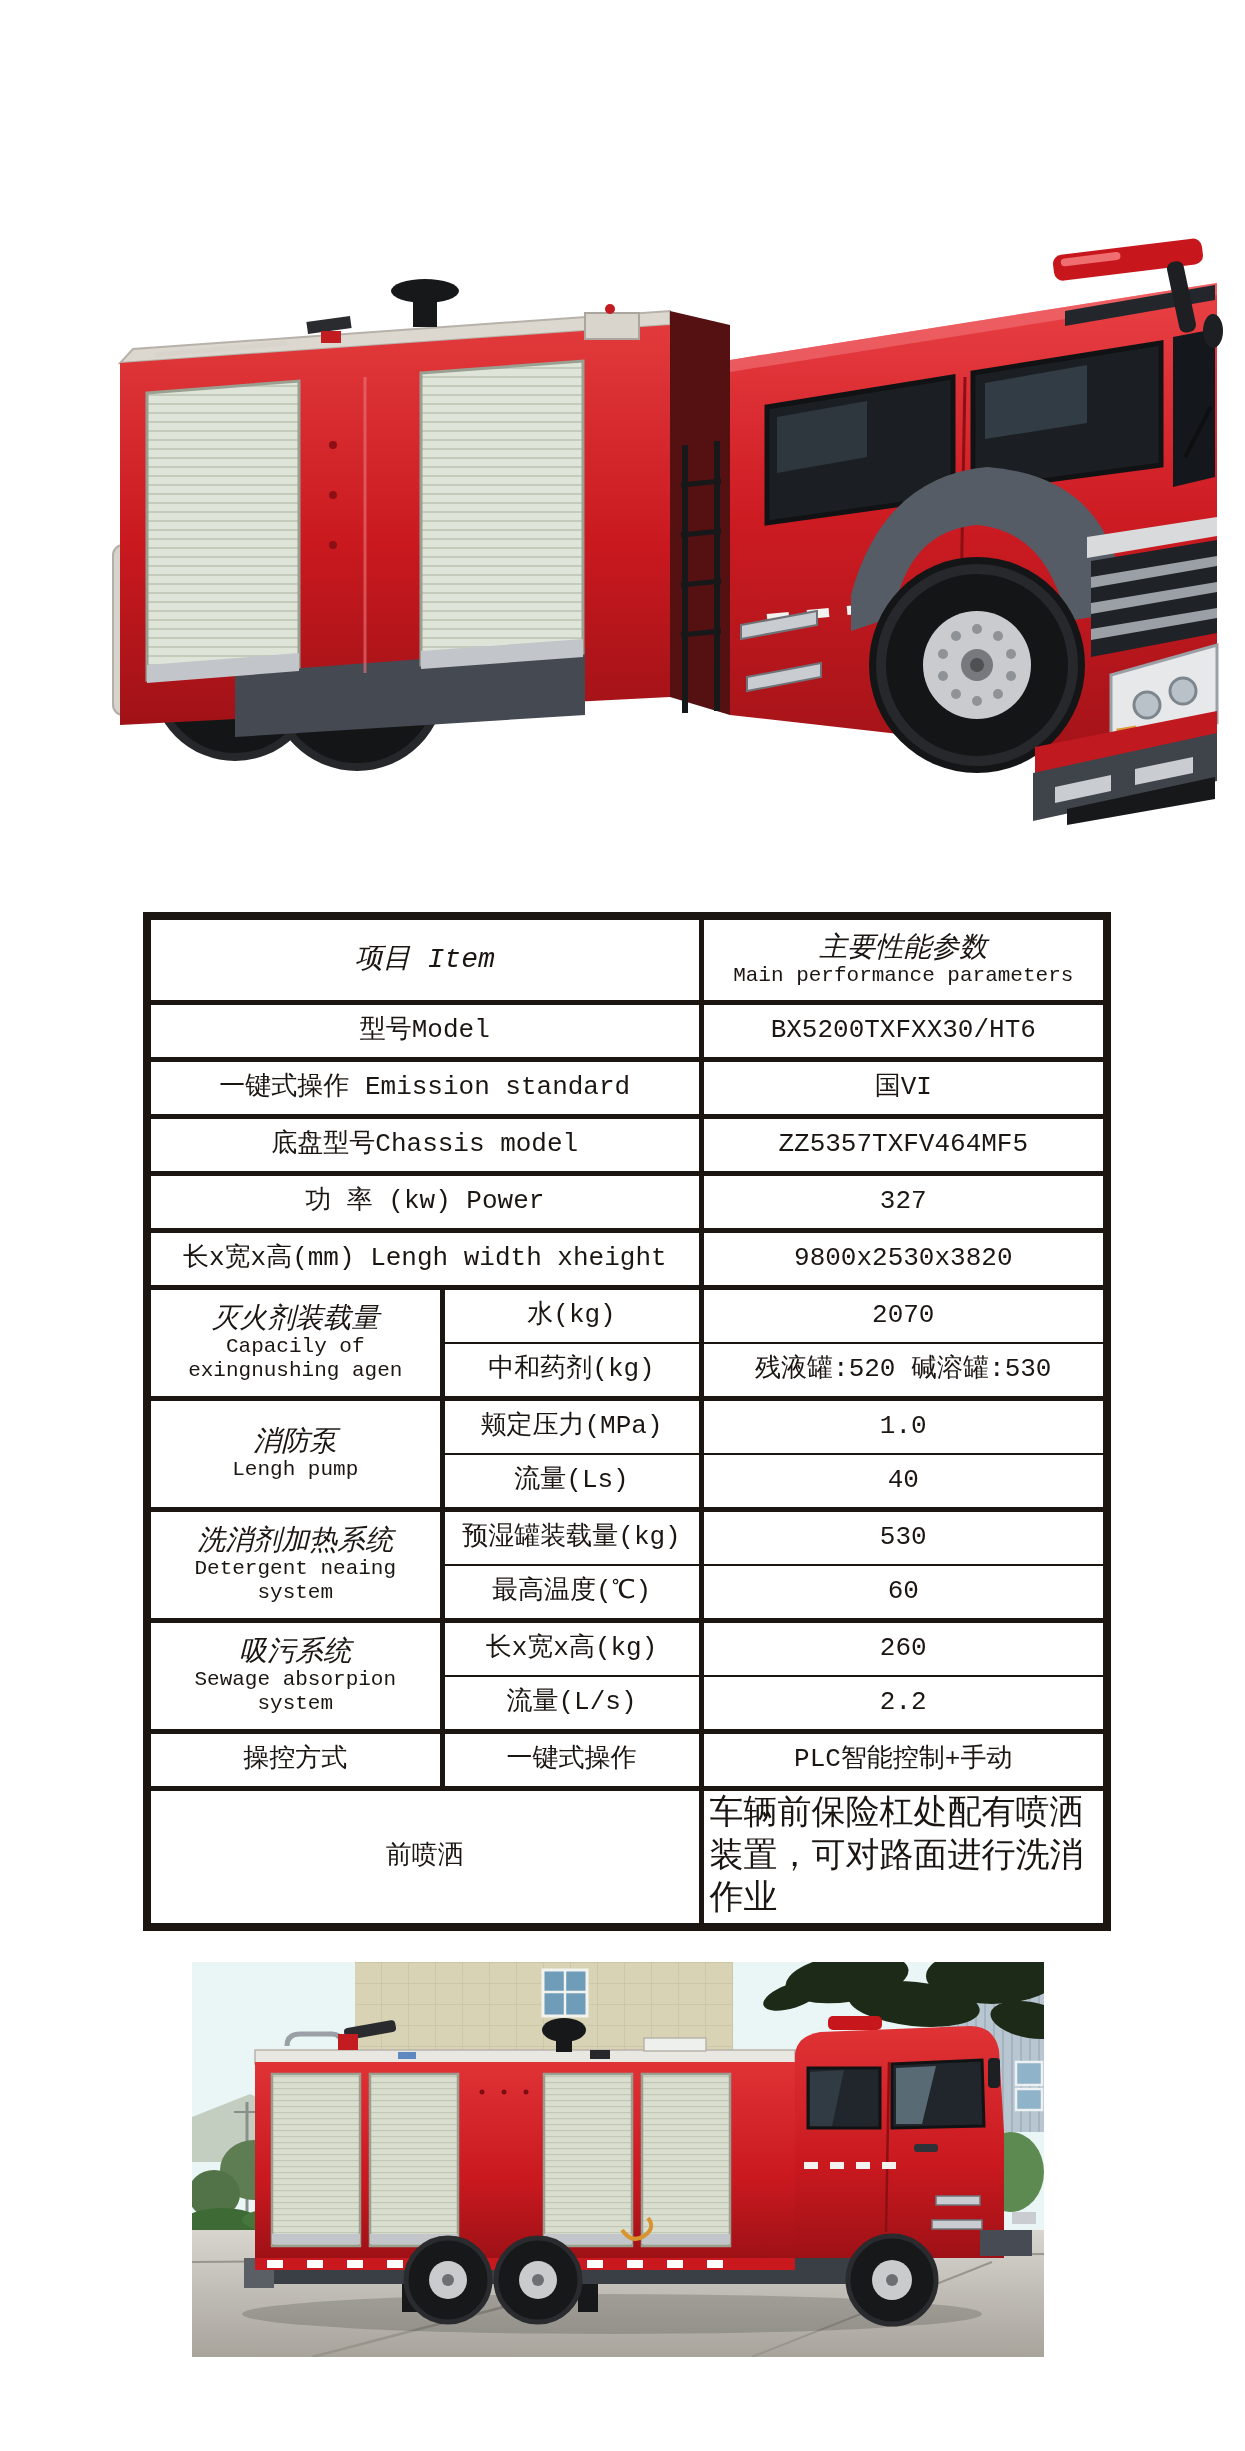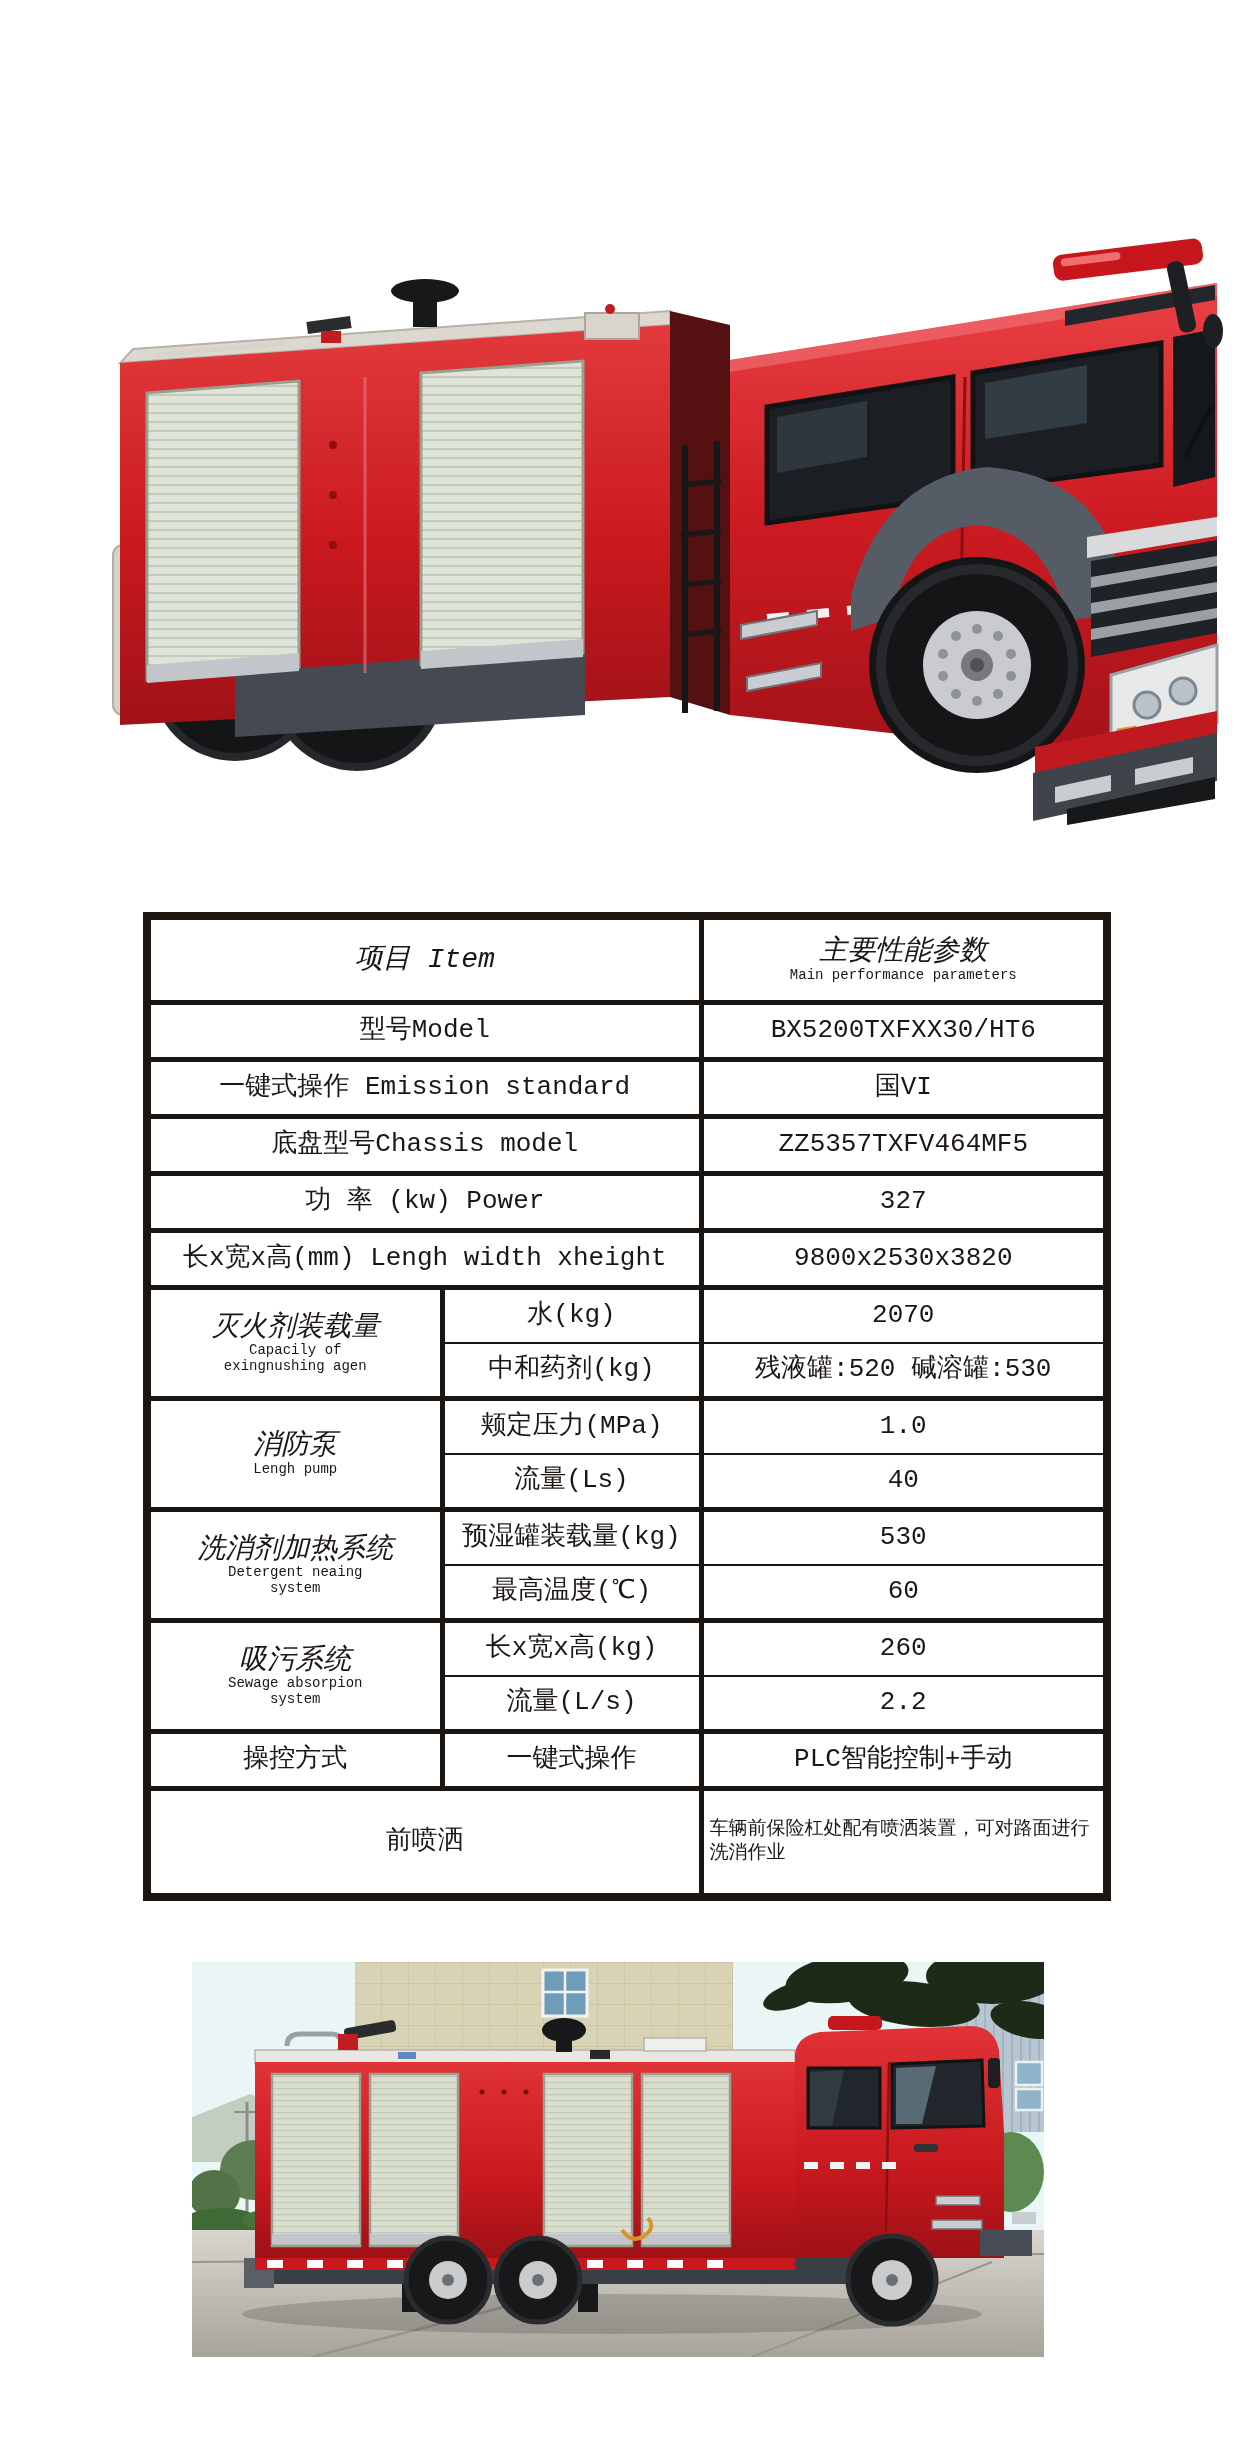--- a/index.html
+++ b/index.html
@@ -18,24 +18,24 @@
     border:8px solid #1c1613;
   }
   .spec td{
     border:5px solid #1c1613;text-align:center;vertical-align:middle;
     padding:1px 5px;font-size:26px;line-height:1.12;overflow:hidden;
   }
   .spec tr.hdr td{height:78px;}
   .spec tr.std td{height:50px;}
   .spec tr.spray td{height:98px;}
   .spec .zh{font-size:28px;font-style:italic;}
-  .spec .en{font-size:14px;white-space:pre-line;}
+  .spec .en{font-size:21px;white-space:pre-line;}
   .spec td.tb{border-bottom-width:2px;}
   .spec td.tt{border-top-width:2px;}
-  .spec td.spray-val{text-align:left;font-size:19px;line-height:1.25;padding:2px 6px;}
+  .spec td.spray-val{text-align:left;font-size:34px;line-height:1.25;padding:2px 6px;}
 </style>
 </head>
 <body>
 
 <div class="photo-top">
 <svg viewBox="0 0 1200 800" xmlns="http://www.w3.org/2000/svg">
   <defs>
     <linearGradient id="redSide" x1="0" y1="0" x2="0" y2="1">
       <stop offset="0" stop-color="#e23a3c"></stop>
           <stop offset="0.55" stop-color="#c9191f"></stop>

